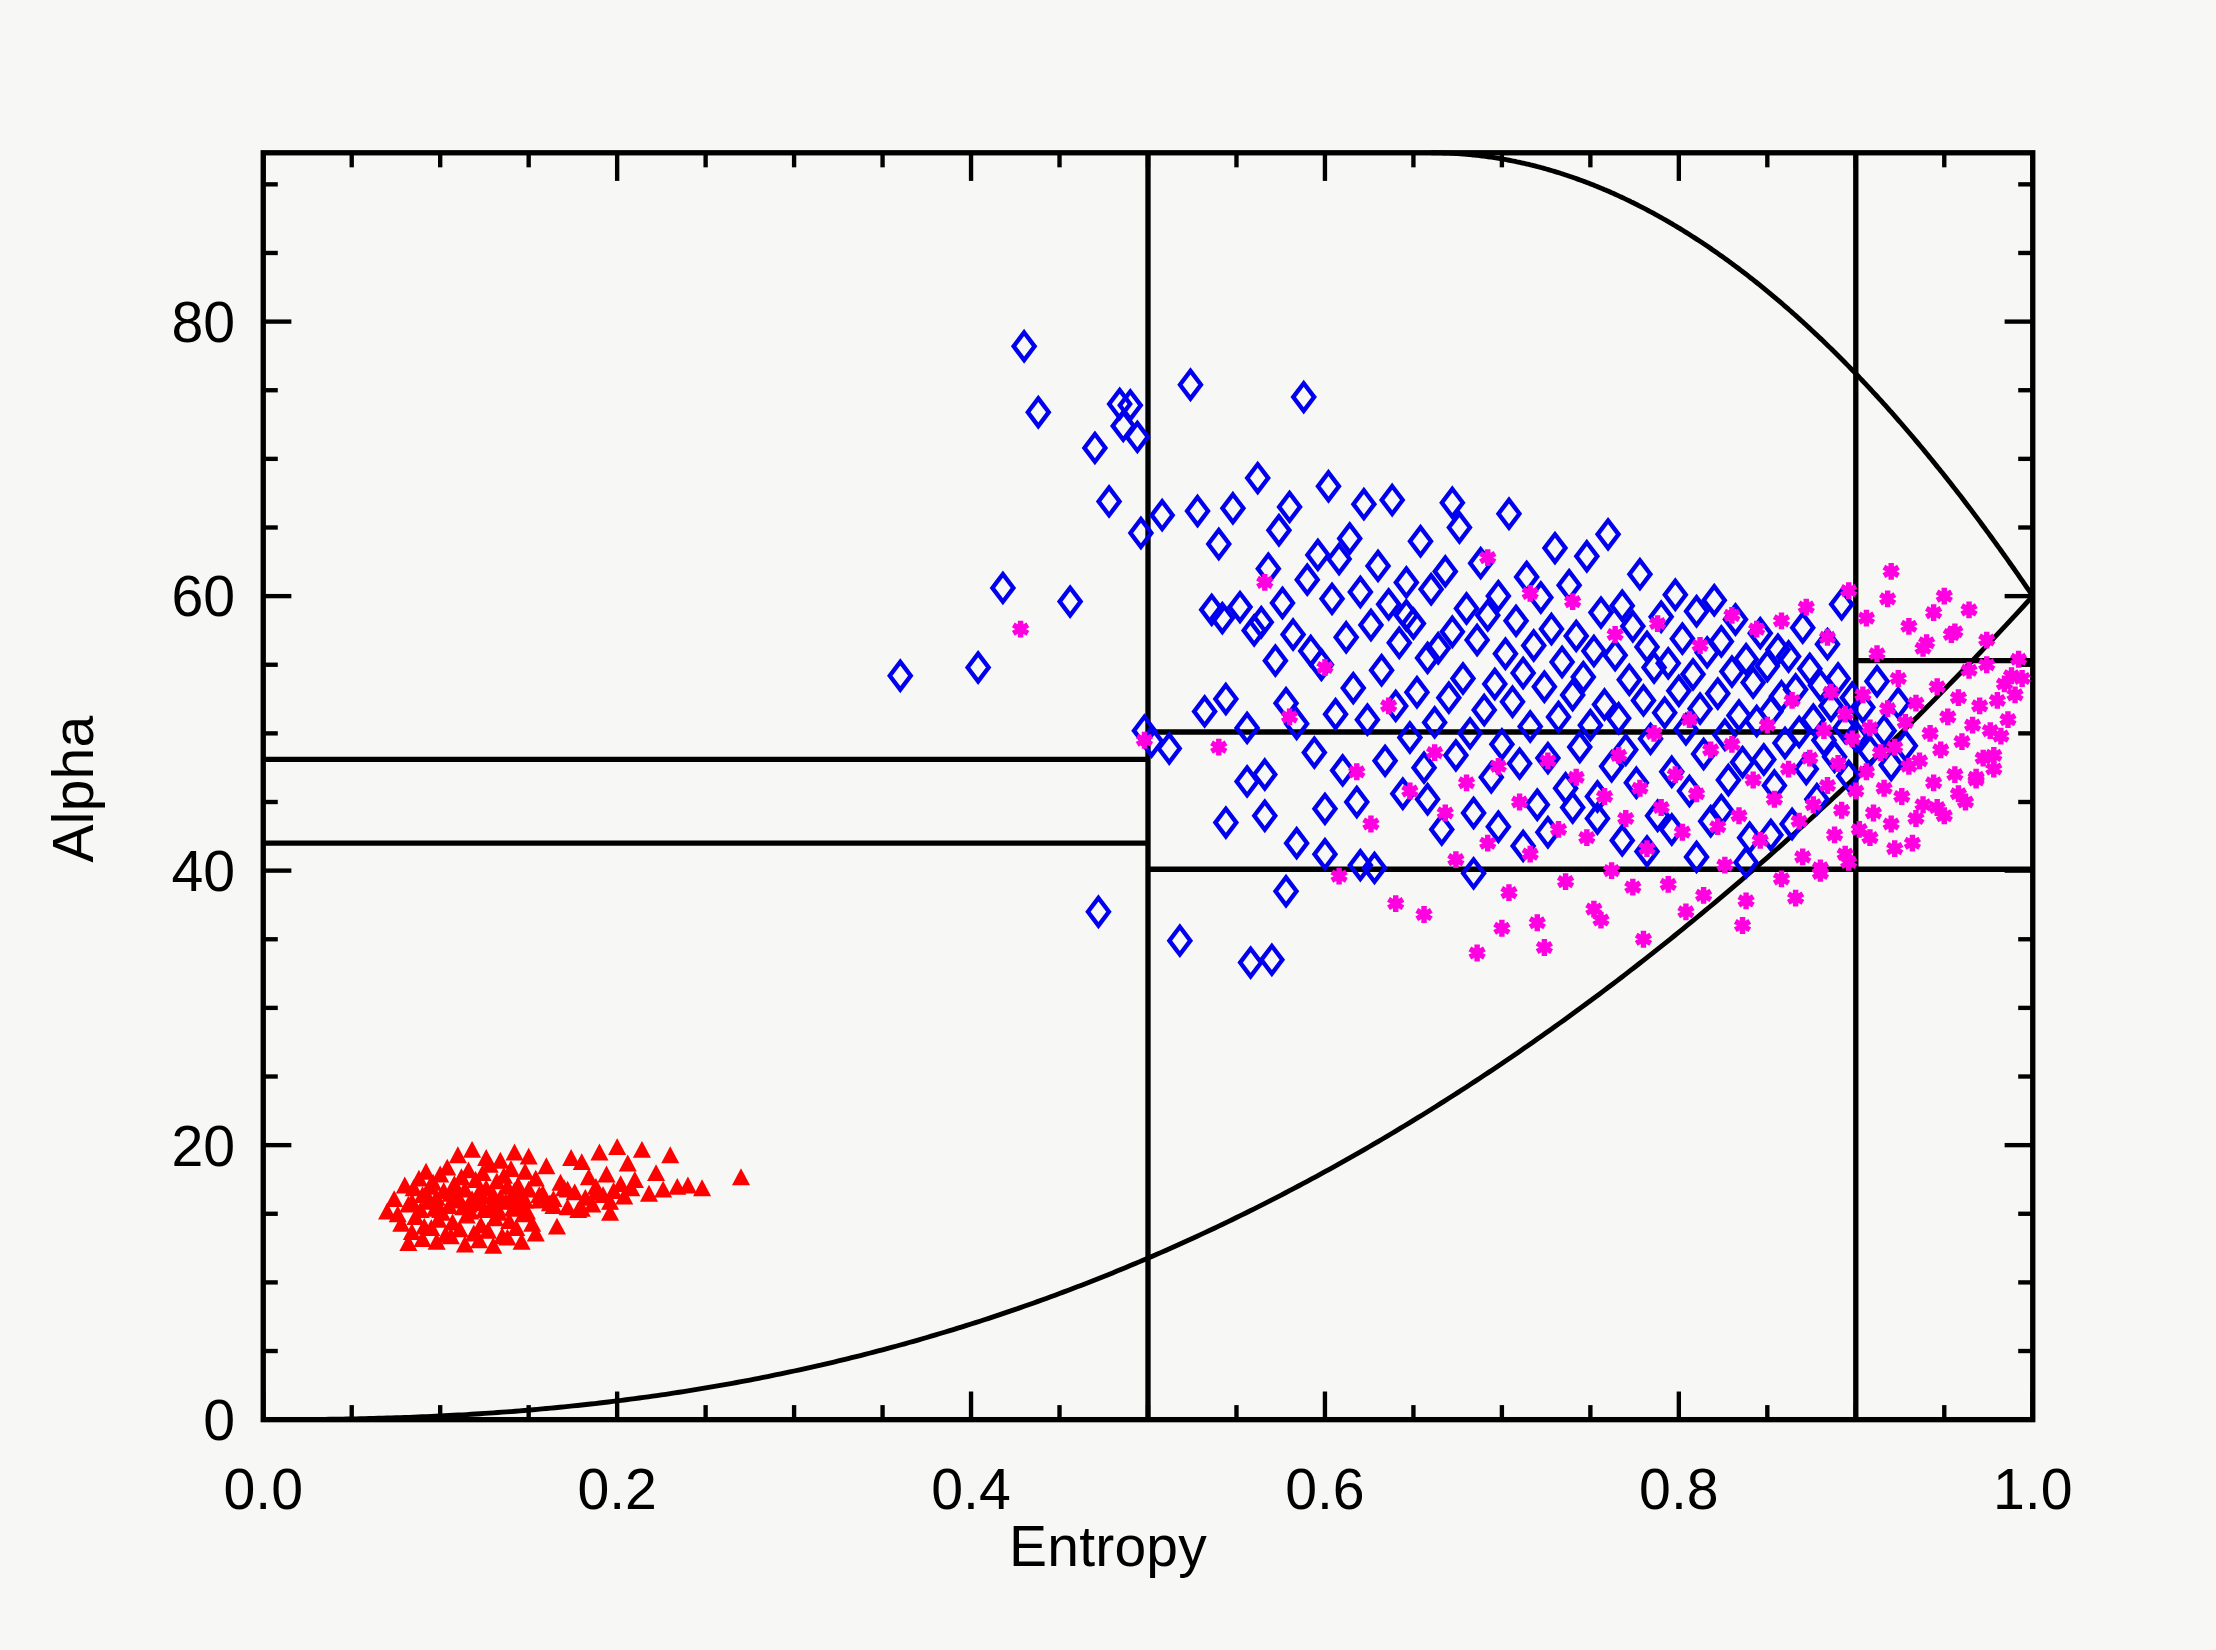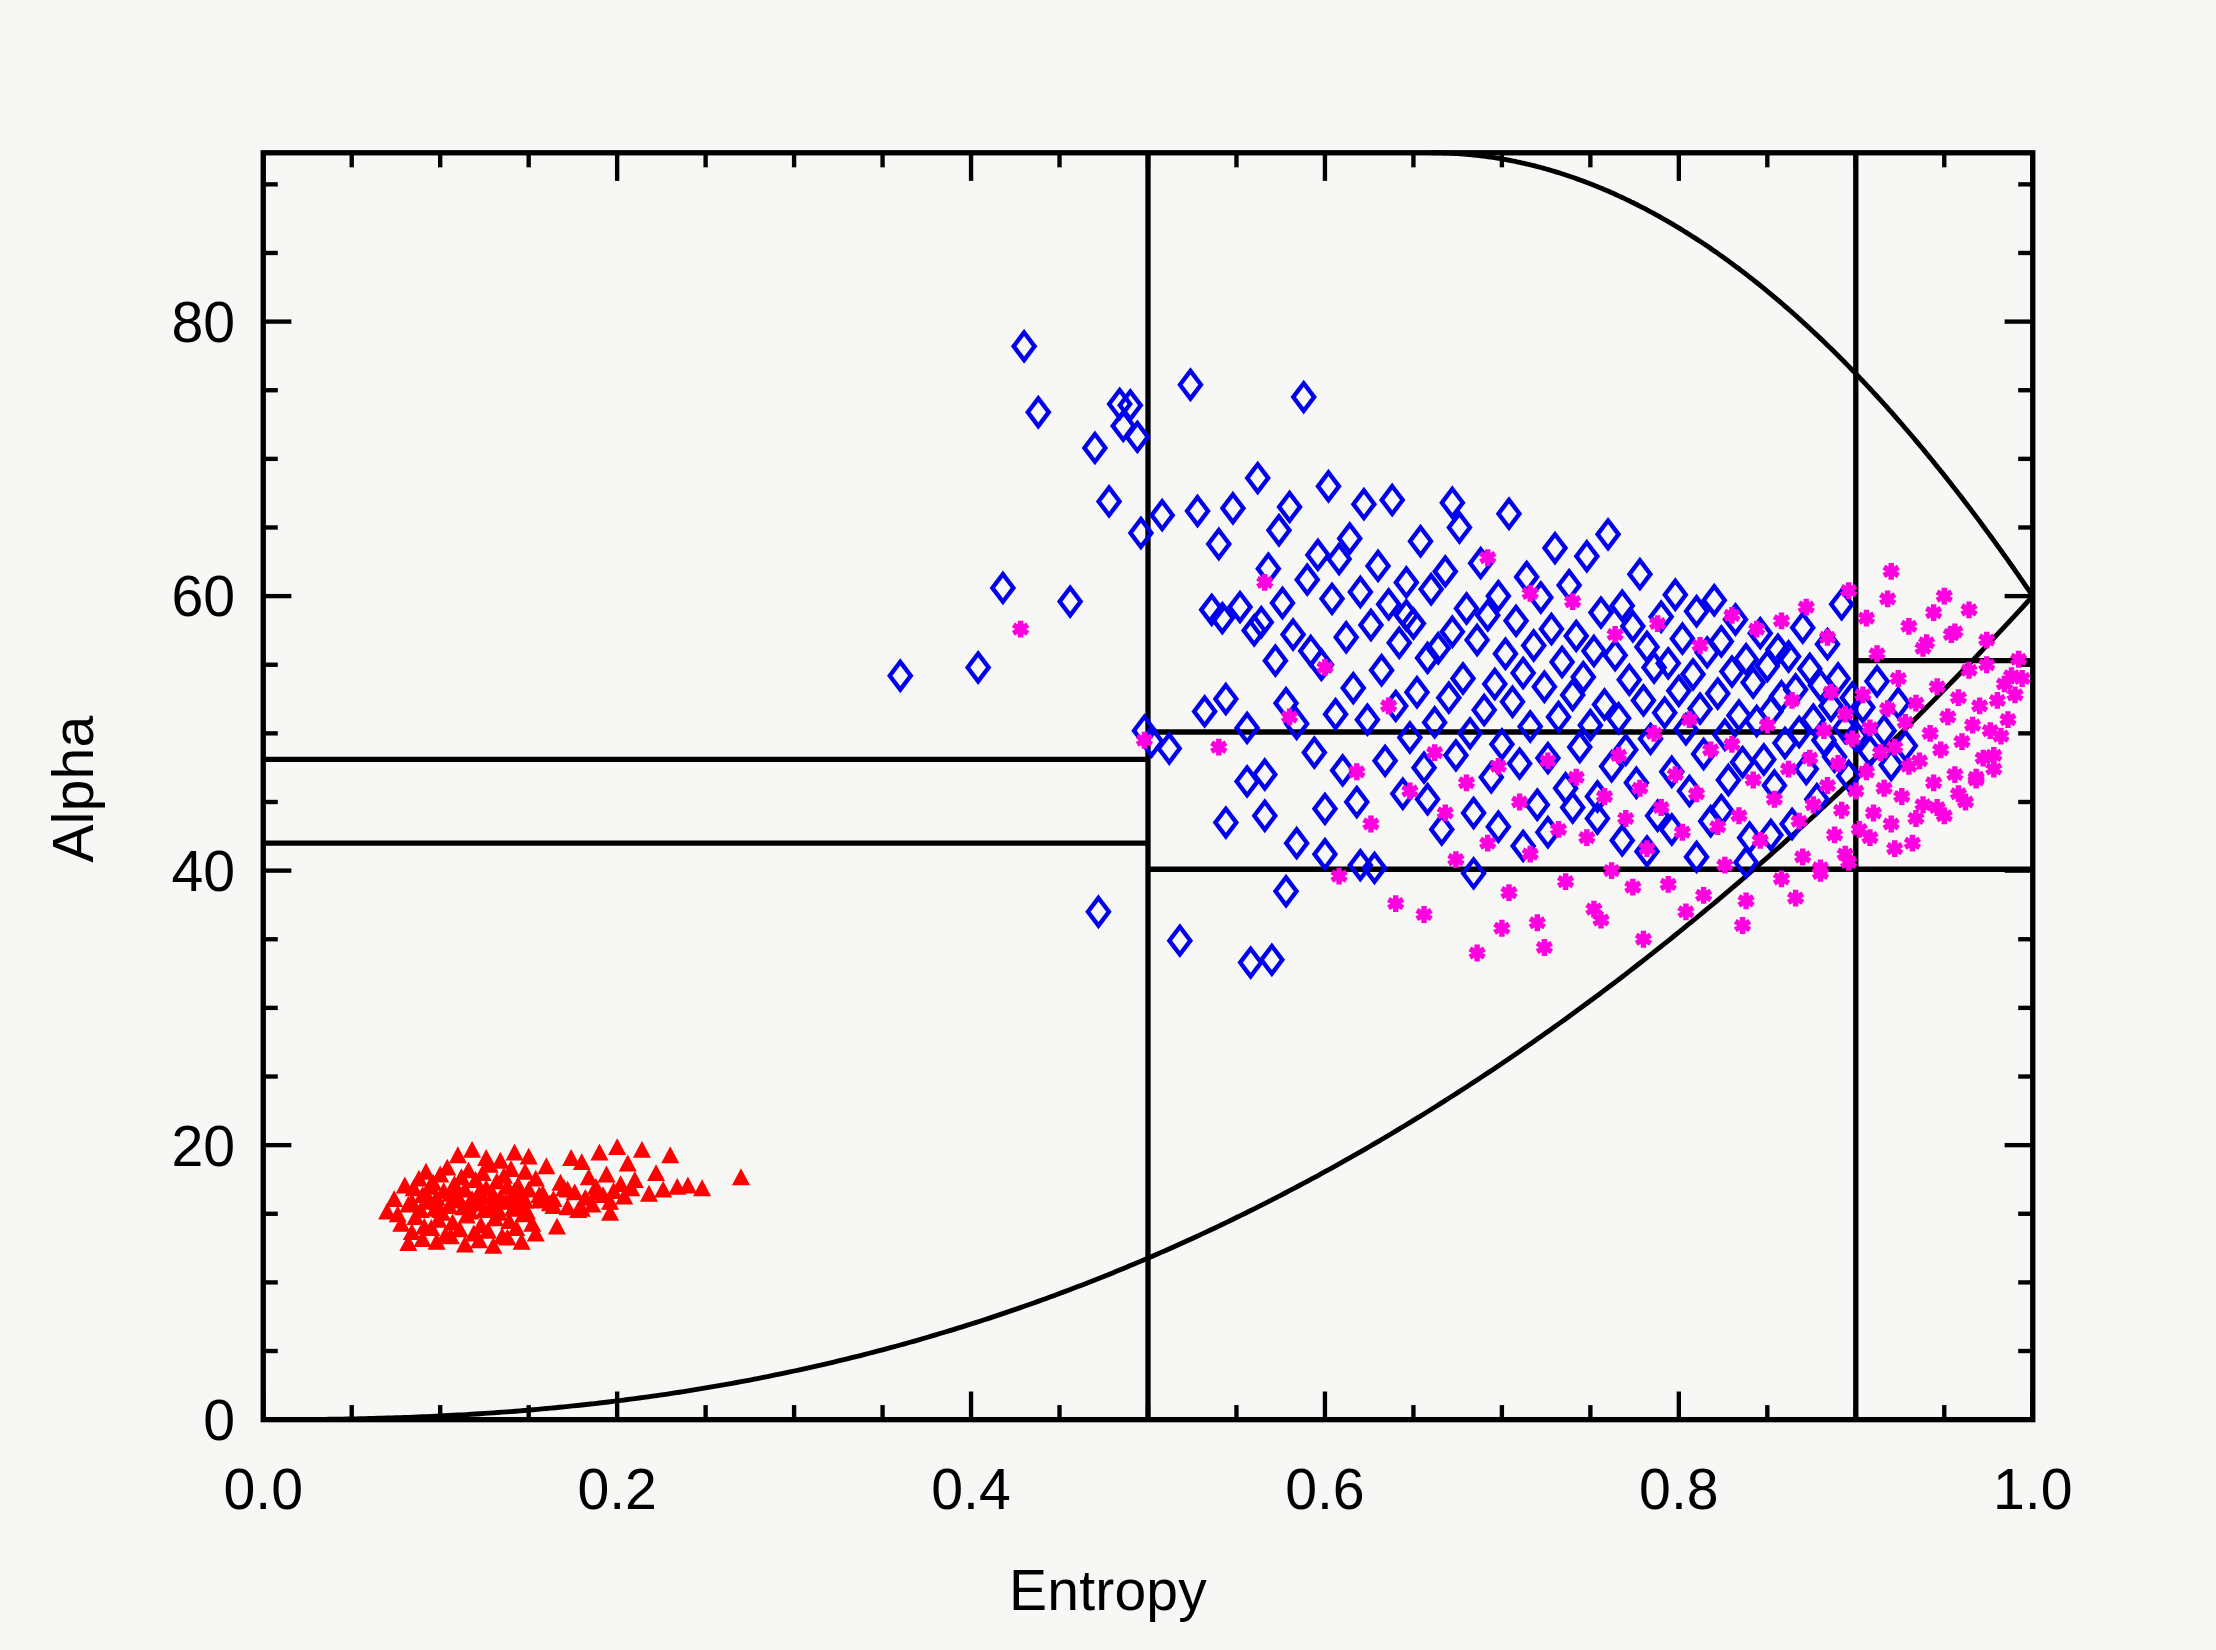--- a/index.html
+++ b/index.html
@@ -33,21 +33,20 @@
     font-weight: 400;
     letter-spacing: 0.2px;
     white-space: nowrap;
   }
   #xlabel {
     font-size: 57px;
     left: 0;
     width: 2216px;
     text-align: center;
     top: 1513px;
-    margin-top: 44px;
   }
   #ylabel {
     font-size: 57px;
     transform: rotate(-90deg);
     transform-origin: 50% 50%;
     left: -558px;
     top: 756px;
     width: 1261px;
     text-align: center;
   }

